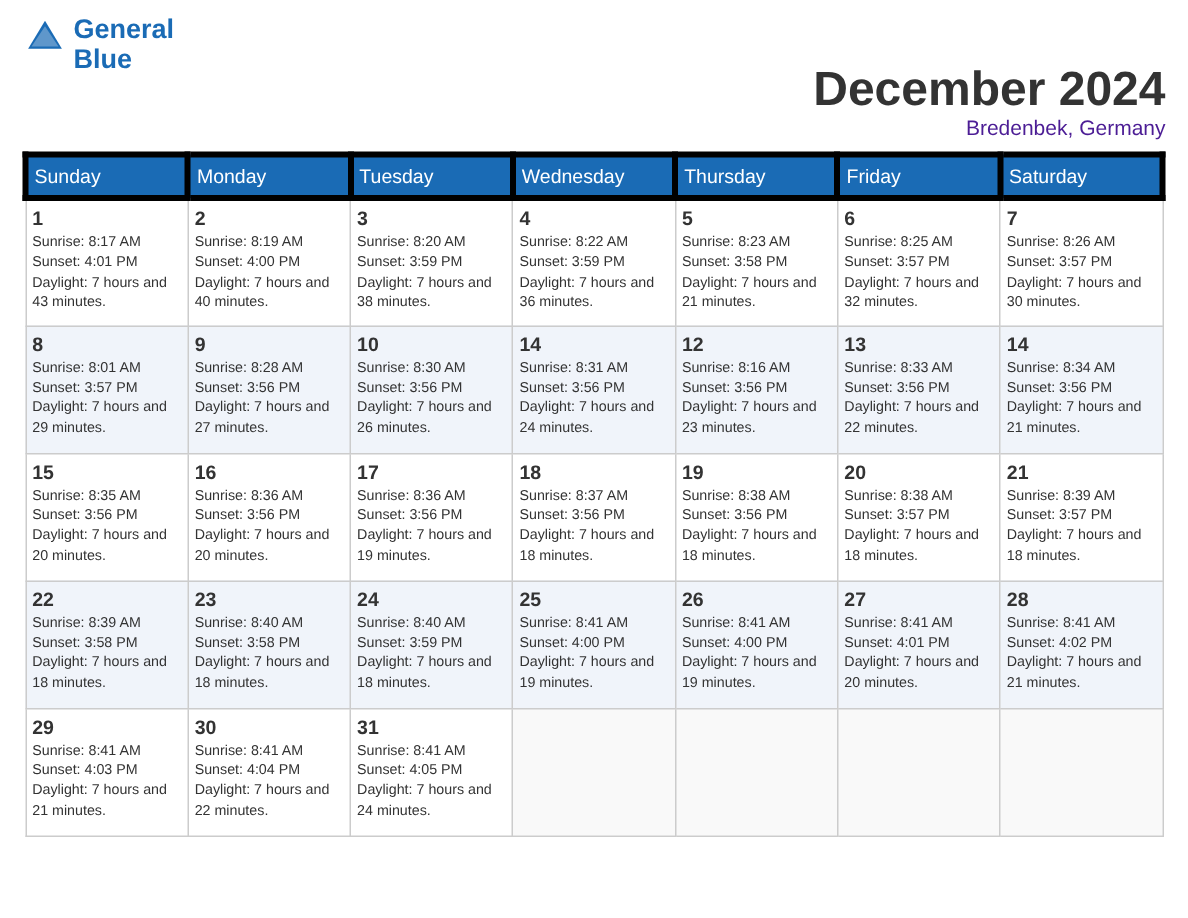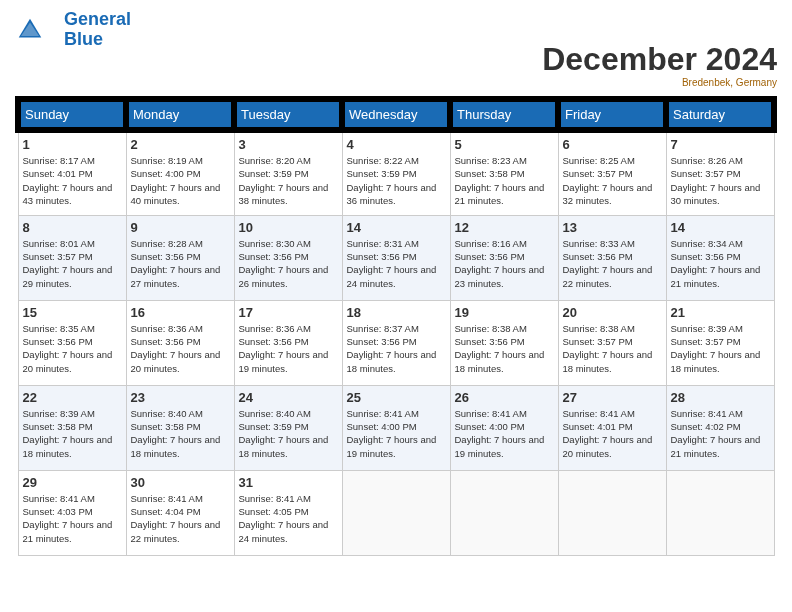--- a/index.html
+++ b/index.html
@@ -15,22 +15,21 @@
       padding: 10px 15px 5px 15px;
     }
     .header-row {
       display: flex;
       justify-content: space-between;
       align-items: flex-start;
       margin-bottom: 8px;
     }
     .logo {
       display: flex;
-      align-items: center;
-      gap: 19px;
+      gap: 4px;
     }
     .logo-text {
       font-size: 18px;
       font-weight: bold;
       color: #333;
       line-height: 1.1;
     }
     .logo-text span {
       color: #1a6bb5;
     }
@@ -42,36 +41,36 @@
       text-align: right;
     }
     .month-title {
       font-size: 32px;
       font-weight: bold;
       color: #333;
       line-height: 1.1;
       margin-top: 32px;
     }
     .location {
-      font-size: 10px;
-      color: #a16207;
+      font-size: 14px;
+      color: #4c1d95;
     }
     .calendar {
       width: 100%;
       border-collapse: collapse;
       font-size: 10.5px;
     }
     .calendar th {
       background-color: #1a6bb5;
       color: #fff;
       padding: 5px 4px;
       text-align: left;
       font-size: 13px;
       font-weight: normal;
-      border: 6px solid #000000;
+      border: 4px solid #000000;
     }
     .calendar td {
       border: 1px solid #ccc;
       vertical-align: top;
       padding: 4px 4px;
       width: calc(100% / 7);
       height: 85px;
       color: #333;
     }
     .calendar tr:nth-child(even) td {

